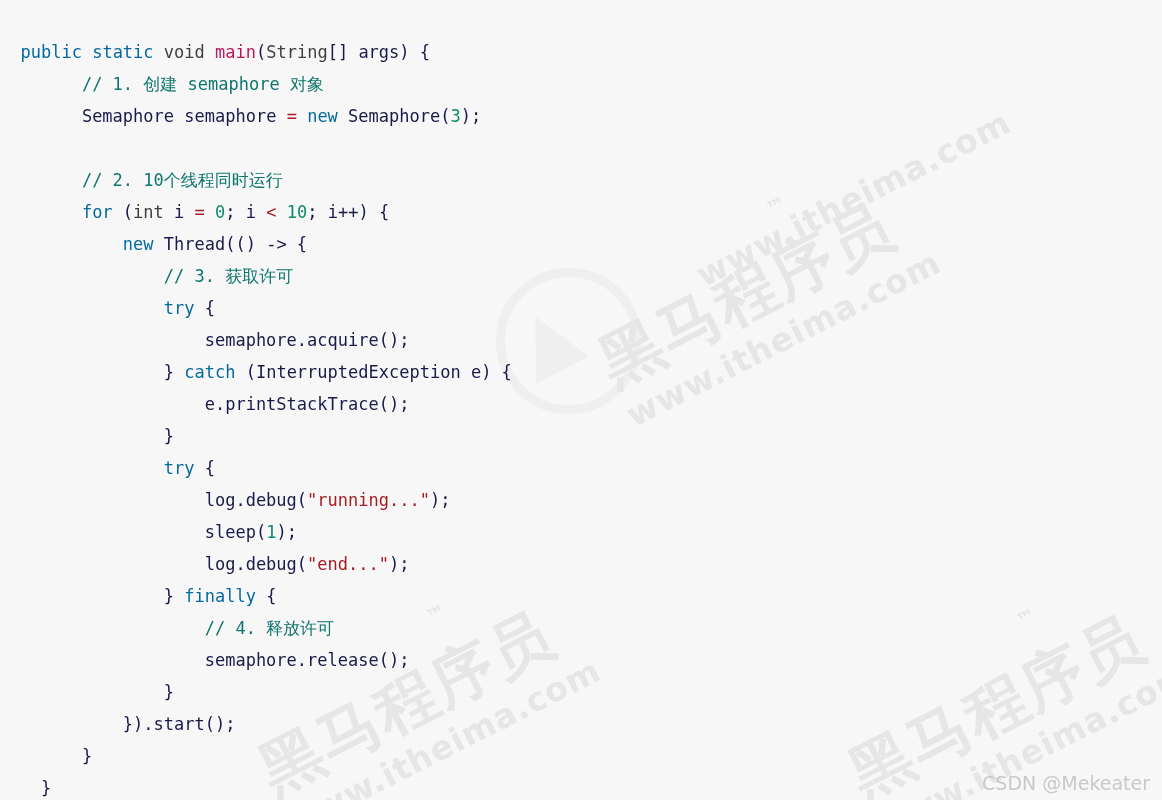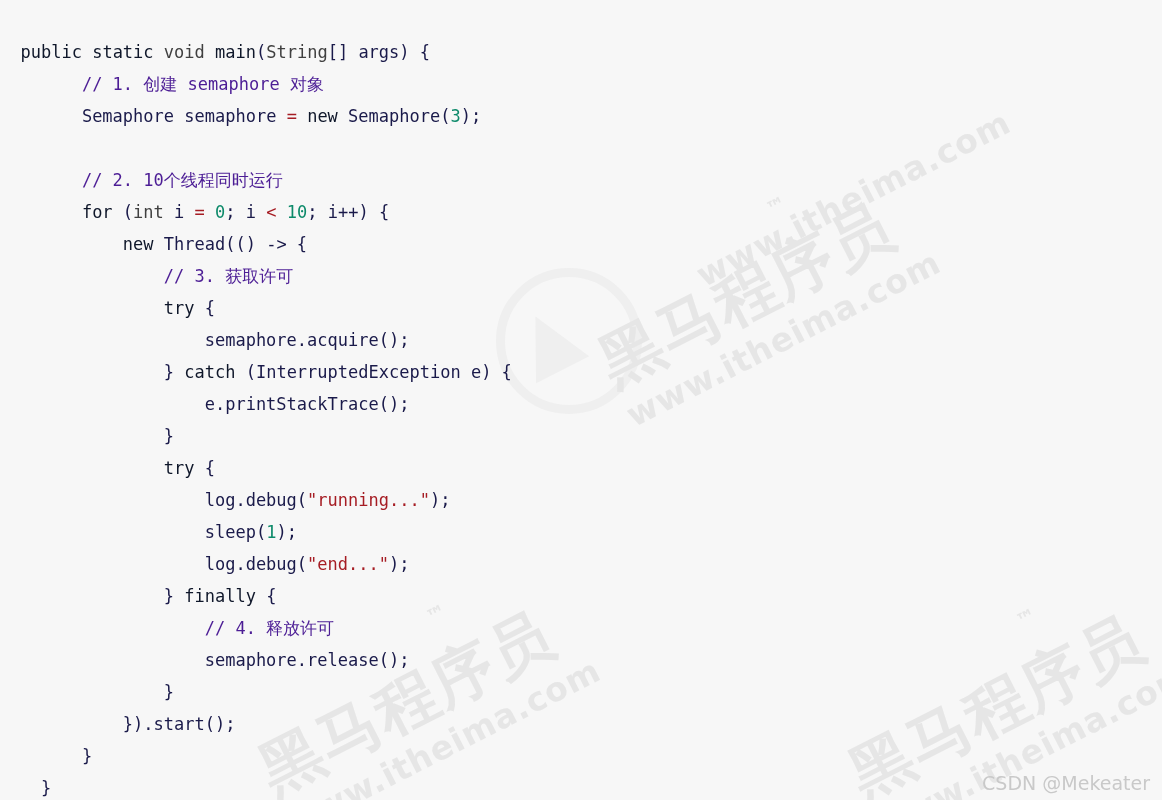--- a/index.html
+++ b/index.html
@@ -56,27 +56,27 @@
     padding: 19px 0 0 0;
     font-size: 17px;
     line-height: 32px;
     white-space: pre;
     color: #1a1a4a;
     -webkit-font-smoothing: antialiased;
   }
   .ln { display: block; height: 32px; }
   .ln.blank { color: transparent; }
 
-  .kw   { color: #0f172a; }          
+  .kw   { color: #0369a1; }          
   .kw2  { color: #404040; }          
-  .fn   { color: #0f172a; }          
+  .fn   { color: #be185d; }          
   .str  { color: #a61d24; }          
   .num  { color: #0d8a6a; }          
   .op   { color: #a61d24; }          
-  .cmt  { color: #4c1d95; }          
+  .cmt  { color: #0f766e; }          
   .pl   { color: #1a1a4a; }          
 
   
   .csdn {
     position: absolute;
     right: 12px;
     bottom: 6px;
     z-index: 3;
     color: #c9c9c9;
     font-size: 19px;

